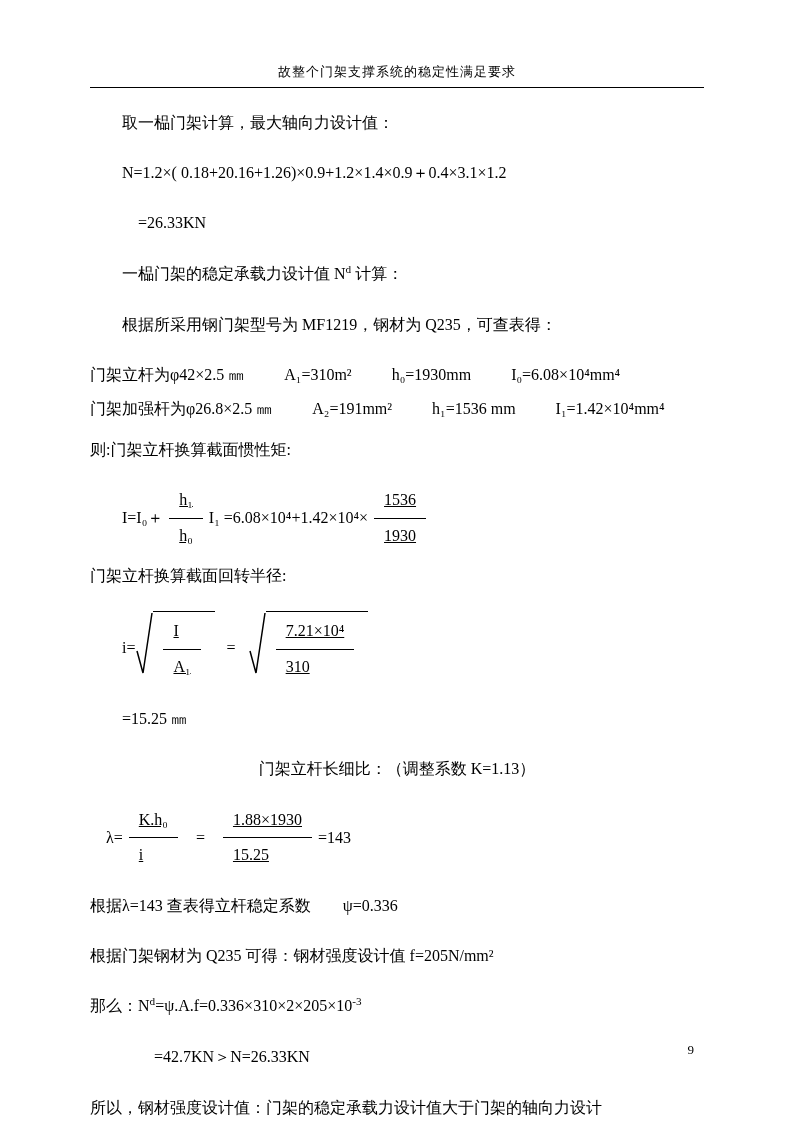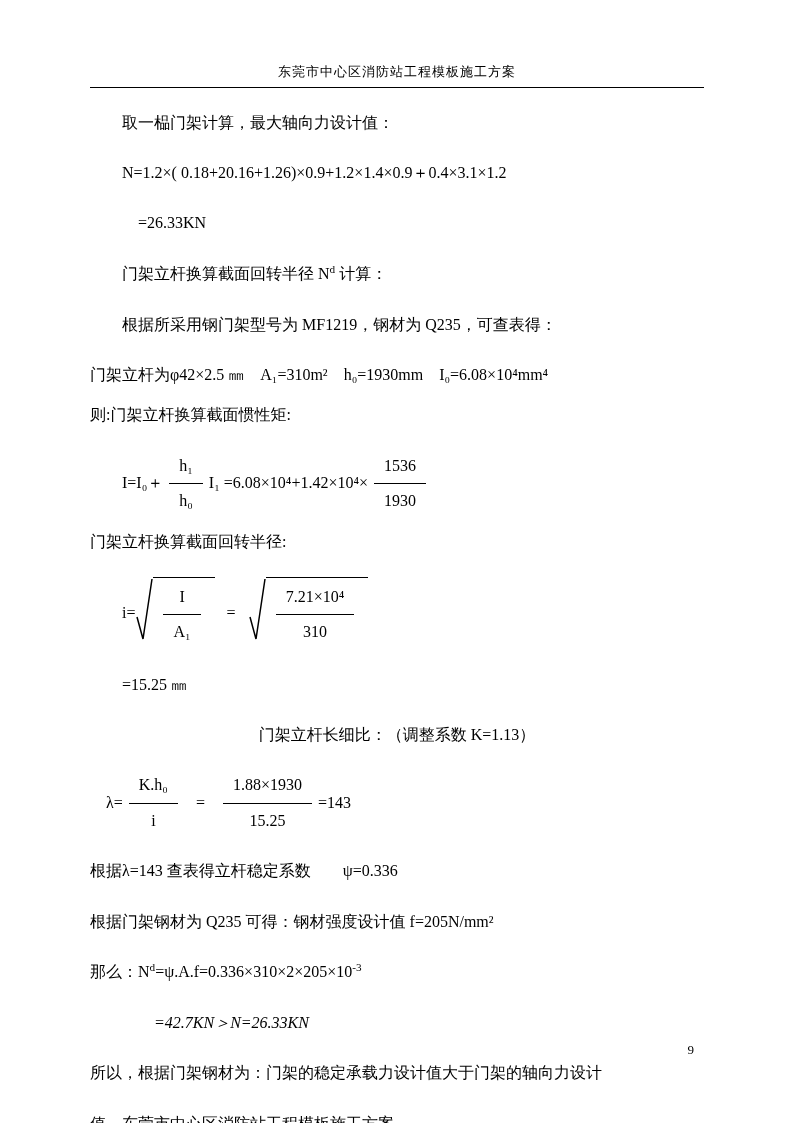--- a/index.html
+++ b/index.html
@@ -23,33 +23,34 @@
     border-bottom: 1px solid #000;
     padding-bottom: 2px;
     margin-bottom: 18px;
     letter-spacing: 1px;
   }
   .line {
     margin: 20px 0;
   }
   .indent1 { padding-left: 2em; }
   .indent2 { padding-left: 3em; }
-  .indent3 { padding-left: 4em; font-style: italic; }
+  .indent3 { padding-left: 4em; }
   sup { font-size: 0.7em; }
   .page-num {
     position: absolute;
     bottom: 60px;
     right: 100px;
     font-size: 13px;
   }
   .frac {
     display: inline-block;
-    text-align: center;
+    text-align: left;
     vertical-align: middle;
     margin: 0 6px;
+    text-decoration: underline;
   }
   .frac .num {
     display: block;
     border-bottom: 1px solid #000;
     padding: 0 10px 2px 10px;
   }
   .frac .den {
     display: block;
     padding: 2px 10px 0 10px;
   }
@@ -57,48 +58,54 @@
     display: inline-flex;
     align-items: stretch;
     vertical-align: middle;
   }
   .sqrt .radicand {
     border-top: 1.5px solid #000;
     padding: 4px 8px 2px 4px;
   }
   .row-specs {
     display: flex;
-    gap: 16px;
+    gap: 40px;
     margin: 4px 0;
   }
   .eqline {
     display: flex;
     align-items: center;
     margin: 6px 0;
   }
 </style>
 </head>
 <body>
 
 <div class="page">
-  <div class="header">东莞市中心区消防站工程模板施工方案</div>
+  <div class="header">故整个门架支撑系统的稳定性满足要求</div>
 
   <div class="line indent1">取一榀门架计算，最大轴向力设计值：</div>
   <div class="line indent1">N=1.2×( 0.18+20.16+1.26)×0.9+1.2×1.4×0.9＋0.4×3.1×1.2</div>
   <div class="line indent2">=26.33KN</div>
   <div class="line indent1">
-    <span>门架立杆换算截面回转半径 N</span><sup>d</sup><span> 计算：</span>
+    <span>一榀门架的稳定承载力设计值 N</span><sup>d</sup><span> 计算：</span>
   </div>
   <div class="line indent1">根据所采用钢门架型号为 MF1219，钢材为 Q235，可查表得：</div>
 
   <div class="row-specs">
     <span>门架立杆为φ42×2.5 ㎜</span>
     <span>A₁=310m²</span>
     <span>h₀=1930mm</span>
     <span>I₀=6.08×10⁴mm⁴</span>
+  </div>
+  <div class="row-specs">
+    <span>门架加强杆为φ26.8×2.5 ㎜</span>
+    <span>A₂=191mm²</span>
+    <span>h₁=1536 mm</span>
+    <span>I₁=1.42×10⁴mm⁴</span>
   </div>
 
   <div class="line" style="margin-top:10px;">则:门架立杆换算截面惯性矩:</div>
 
   <div class="eqline indent1">
     <span>I=I₀＋</span>
     <span class="frac">
       <span class="num">h₁</span>
       <span class="den">h₀</span>
     </span>
@@ -156,17 +163,17 @@
     </span>
     <span style="">=143</span>
   </div>
 
   <div class="line">根据λ=143 查表得立杆稳定系数　　ψ=0.336</div>
   <div class="line">根据门架钢材为 Q235 可得：钢材强度设计值 f=205N/mm²</div>
   <div class="line">
     <span>那么：N</span><sup>d</sup><span>=ψ.A.f=0.336×310×2×205×10</span><sup>-3</sup>
   </div>
   <div class="line indent3">=42.7KN＞N=26.33KN</div>
-  <div class="line">所以，根据门架钢材为：门架的稳定承载力设计值大于门架的轴向力设计</div>
+  <div class="line">所以，钢材强度设计值：门架的稳定承载力设计值大于门架的轴向力设计</div>
   <div class="line">值，东莞市中心区消防站工程模板施工方案。</div>
 </div>
 
 <div class="page-num">9</div>
 
 </body></html>

